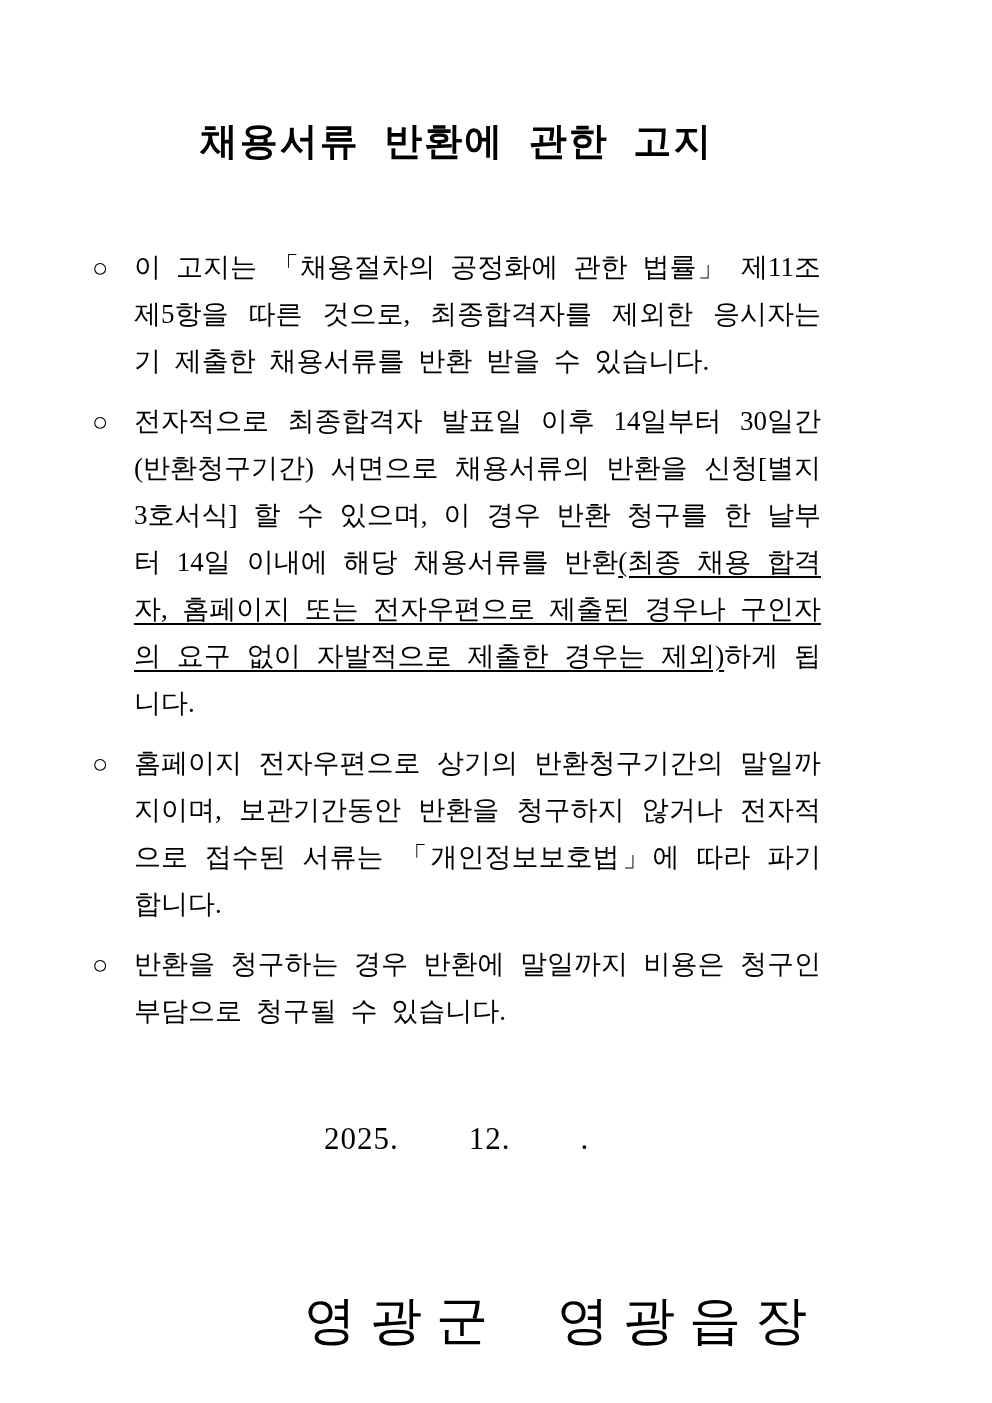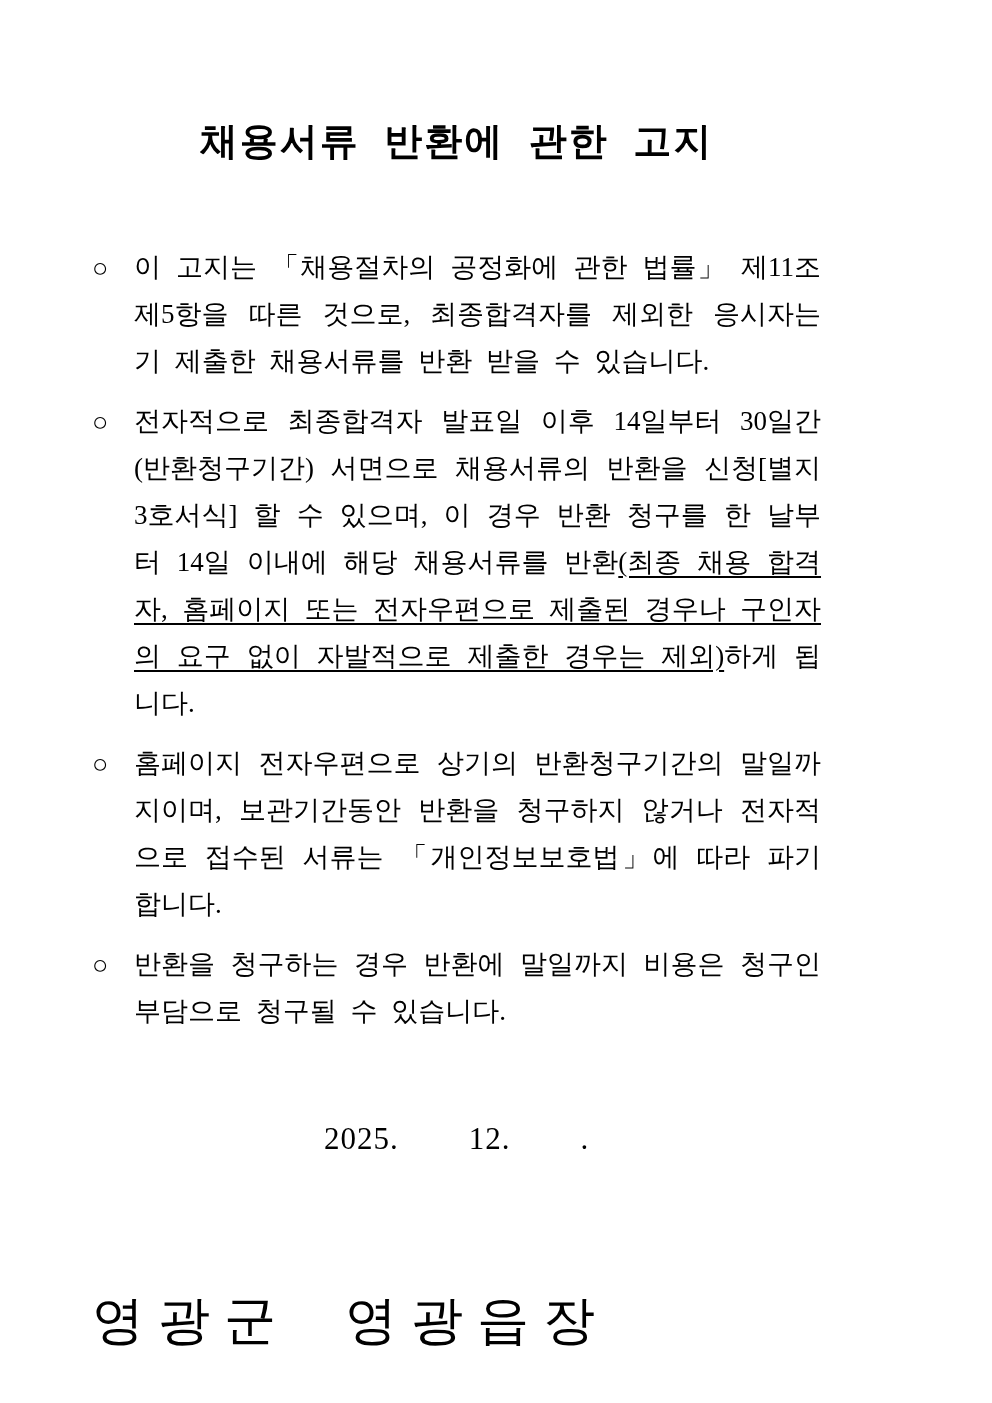--- a/index.html
+++ b/index.html
@@ -56,21 +56,21 @@
     font-size: 31px;
     line-height: 47px;
     letter-spacing: 1px;
   }
   .date-gap {
     display: inline-block;
     width: 70px;
   }
   .signature {
     margin-top: 128px;
-    text-align: left;
+    text-align: right;
     font-size: 52px;
     line-height: 62px;
     letter-spacing: 14px;
     word-spacing: 28px;
     font-weight: normal;
   }
 </style>
 </head>
 <body>
 

